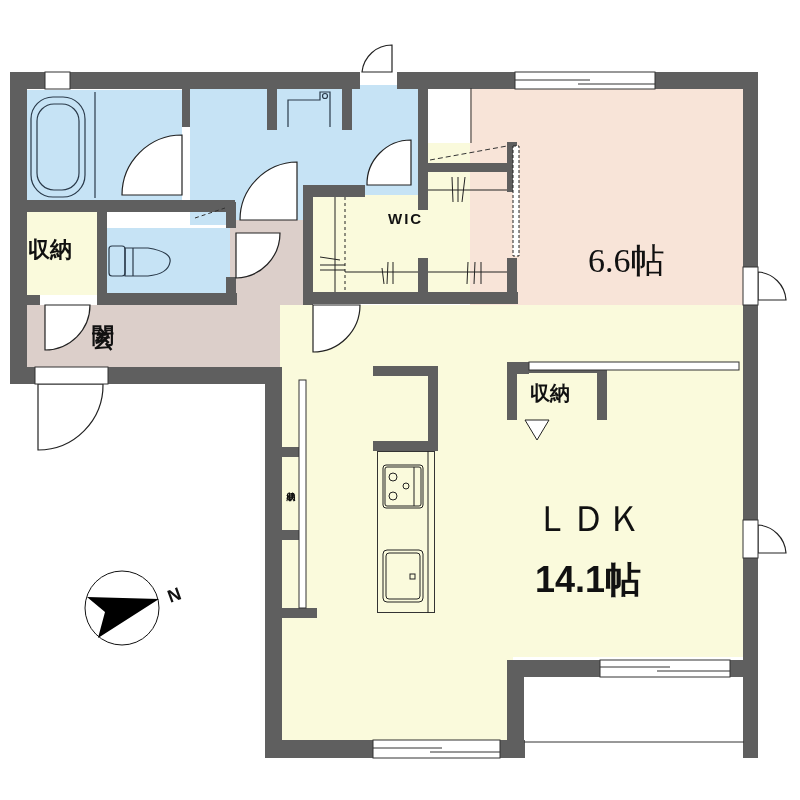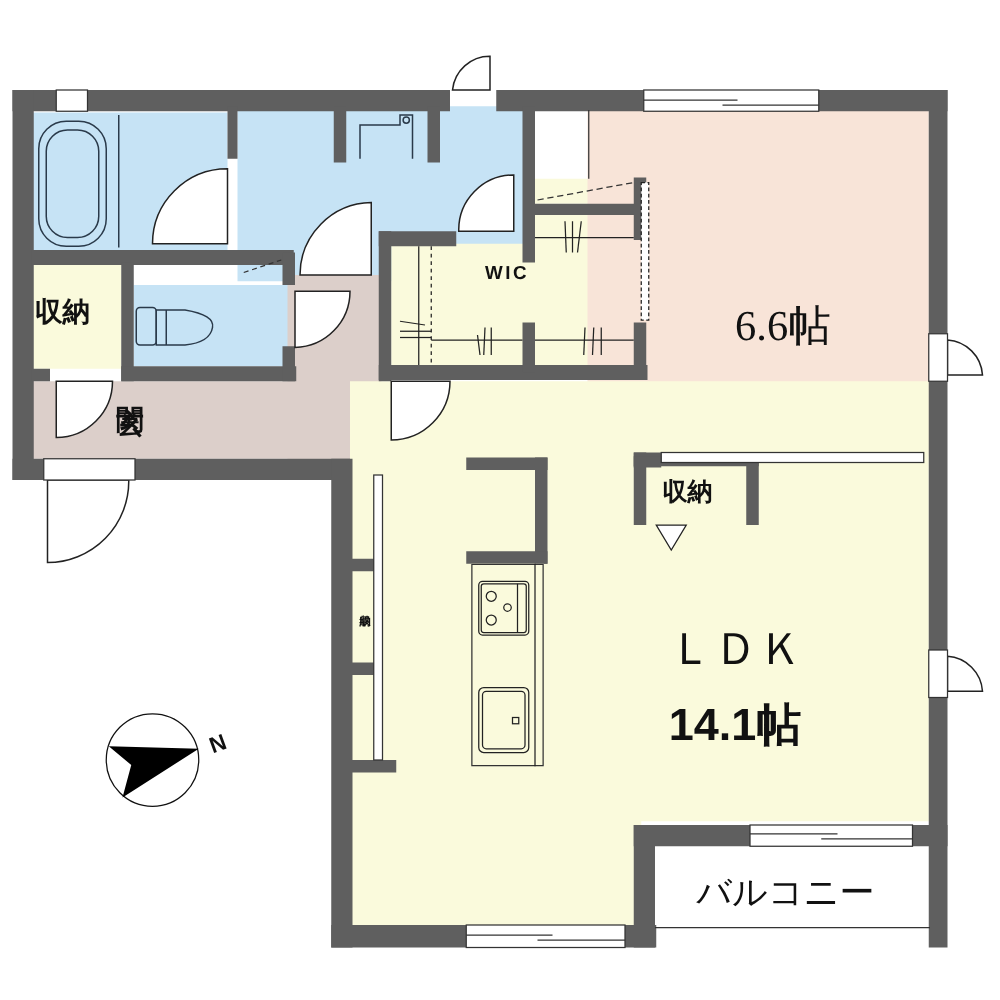--- a/index.html
+++ b/index.html
@@ -190,15 +190,14 @@
   </svg>
 
   <div class="lbl" style="left:28px;top:235px;font-size:22px;">収納</div>
   <div class="lbl" style="left:92px;top:308px;font-size:22px;writing-mode:vertical-rl;line-height:22px;">玄関</div>
   <div class="lbl" style="left:388px;top:210px;font-size:15px;font-family:Liberation Sans, sans-serif;letter-spacing:2px;">WIC</div>
   <div class="abs" style="left:588px;top:238px;color:#111;font-size:34px;white-space:nowrap;font-family:Liberation Serif, serif;">6.6帖</div>
   <div class="lbl" style="left:530px;top:380px;font-size:20px;">収納</div>
   <div class="lbl" style="left:284px;top:485px;font-size:9px;writing-mode:vertical-rl;">収納</div>
   <div class="abs" style="left:535px;top:495px;color:#111;font-size:36px;white-space:nowrap;font-family:'Liberation Sans',sans-serif;">ＬＤＫ</div>
   <div class="abs" style="left:535px;top:540px;color:#111;font-size:36px;font-weight:bold;white-space:nowrap;font-family:'Liberation Sans',sans-serif;margin-top:16px;">14.1帖</div>
-  <div class="abs" style="left:557px;top:695px;color:#111;font-size:28px;white-space:nowrap;">バルコニー</div>
   <div class="lbl" style="left:168px;top:585px;font-size:18px;transform:rotate(-20deg);font-family:'Liberation Sans',sans-serif;">N</div>
 </div>
 
 </body></html>

